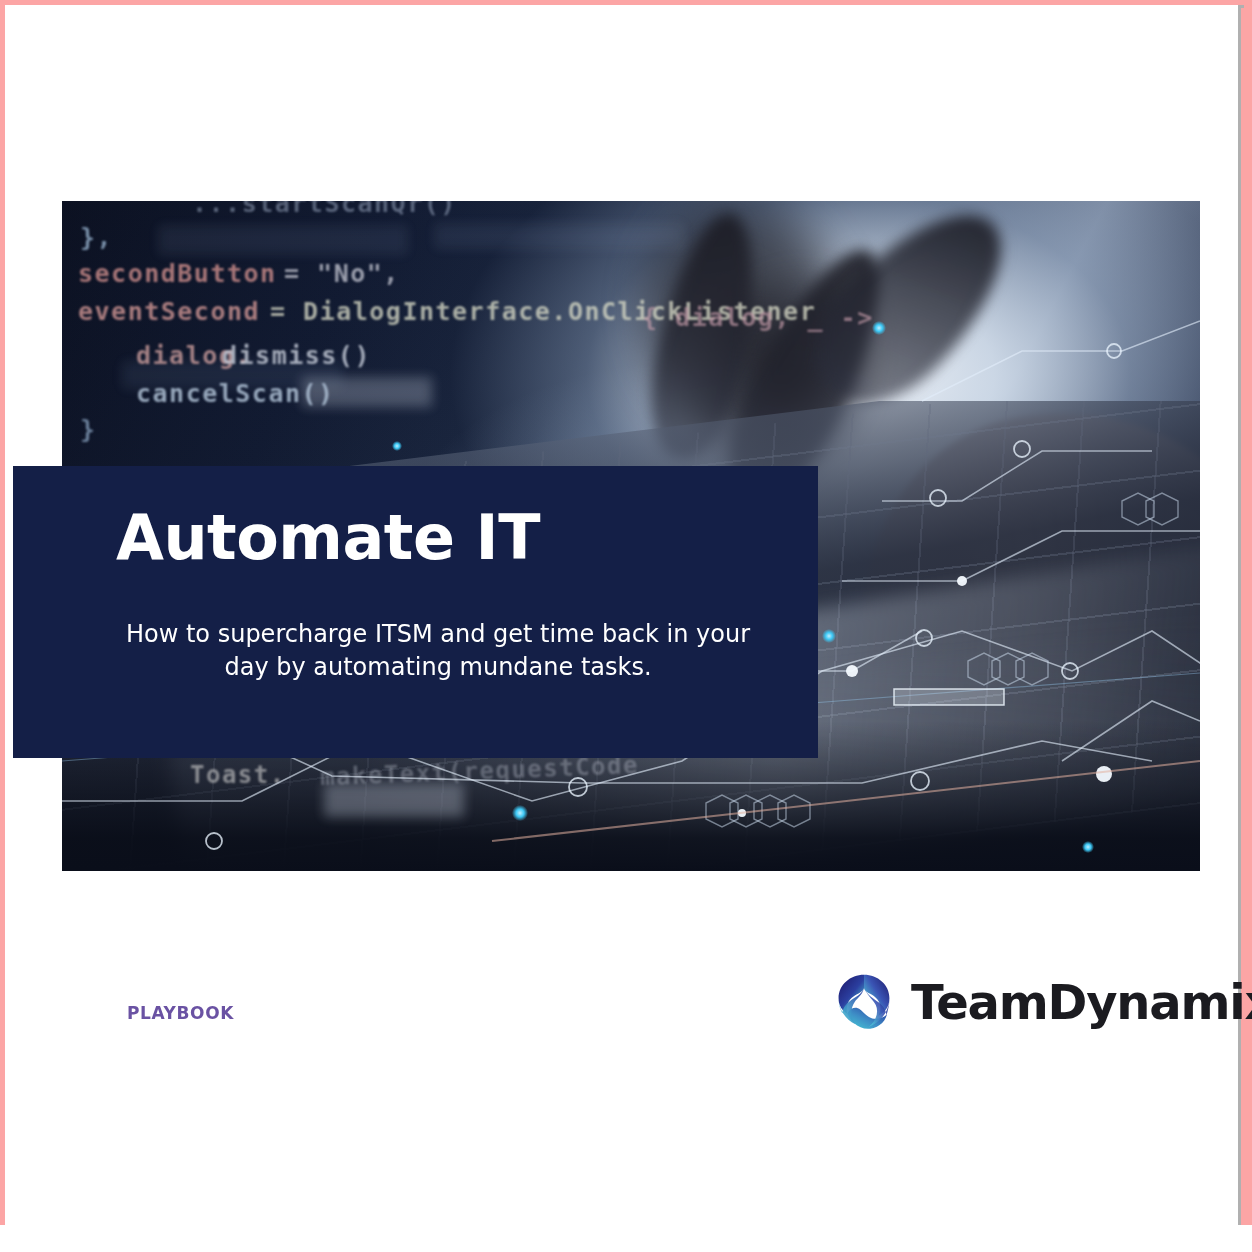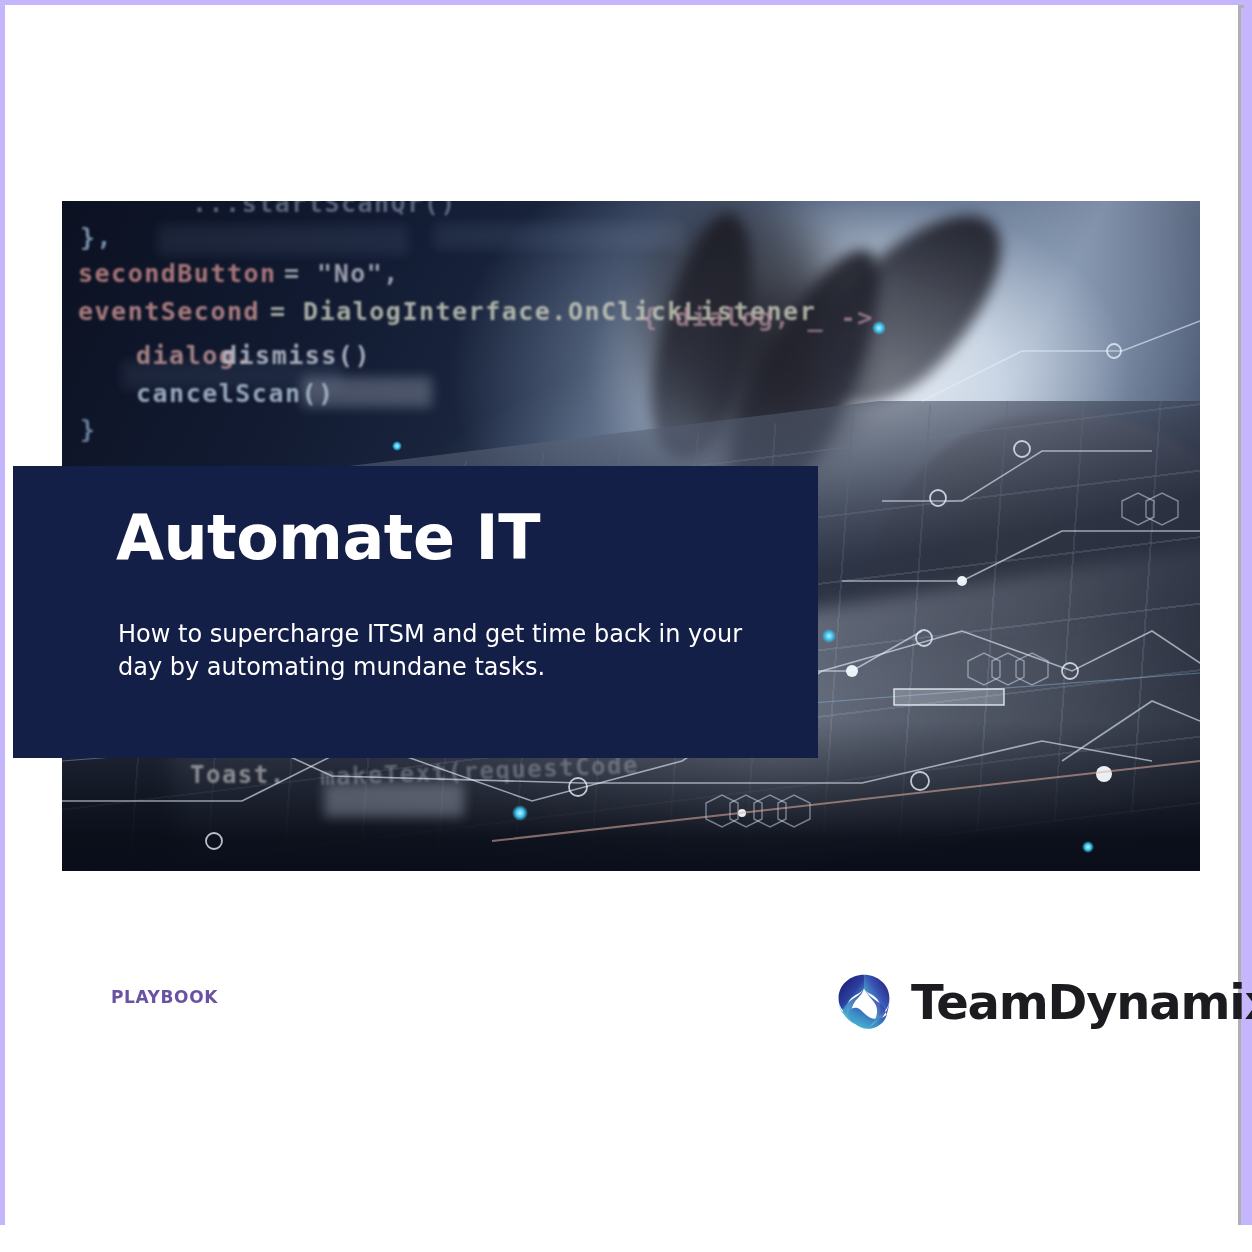--- a/index.html
+++ b/index.html
@@ -7,21 +7,21 @@
     margin: 0;
     padding: 0;
     background: #ffffff;
     font-family: "Liberation Sans", sans-serif;
   }
 
   #screen {
     position: relative;
     width: 1252px;
     height: 1225px;
-    background: #c4b5fd;
+    background: #fca5a5;
     overflow: hidden;
   }
 
   
   .page-sheet {
     position: absolute;
     left: 5px;
     top: 5px;
     width: 1236px;
     height: 1236px;
@@ -258,30 +258,31 @@
     position: absolute;
     left: 105px;
     top: 152px;
     width: 640px;
     margin: 0;
     font-family: "DejaVu Sans", sans-serif;
     font-size: 24px;
     font-weight: 400;
     color: #ffffff;
     line-height: 1.38;
+    text-align: center;
   }
 
   
   .footer { position: absolute; left: 0; top: 0; width: 100%; height: 100%; }
 
   .playbook-label {
     position: absolute;
     left: 106px;
     top: 982px;
-    margin: 0;
+    margin: 16px;
     font-family: "DejaVu Sans", sans-serif;
     font-size: 17px;
     font-weight: 700;
     letter-spacing: 0.6px;
     color: #6a52a3;
   }
   .footer-note {
     position: absolute;
     left: 106px;
     top: 1013px;

